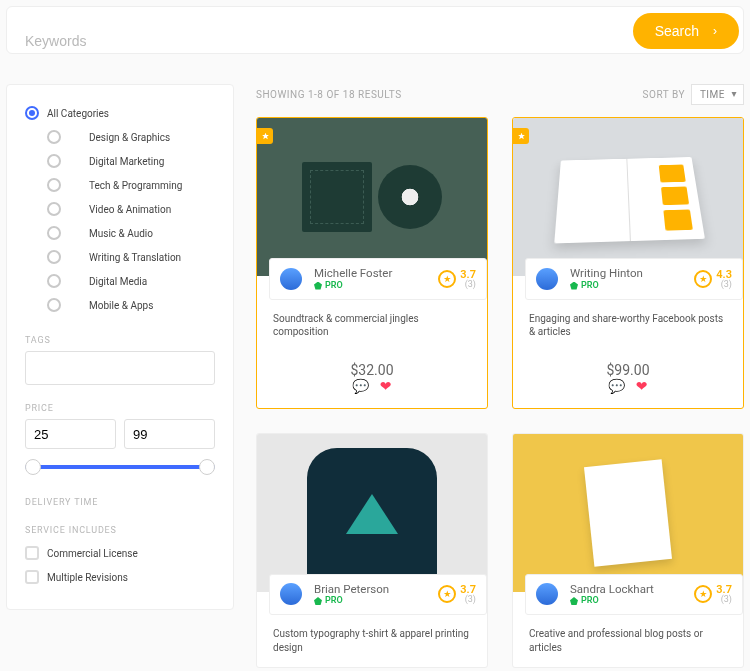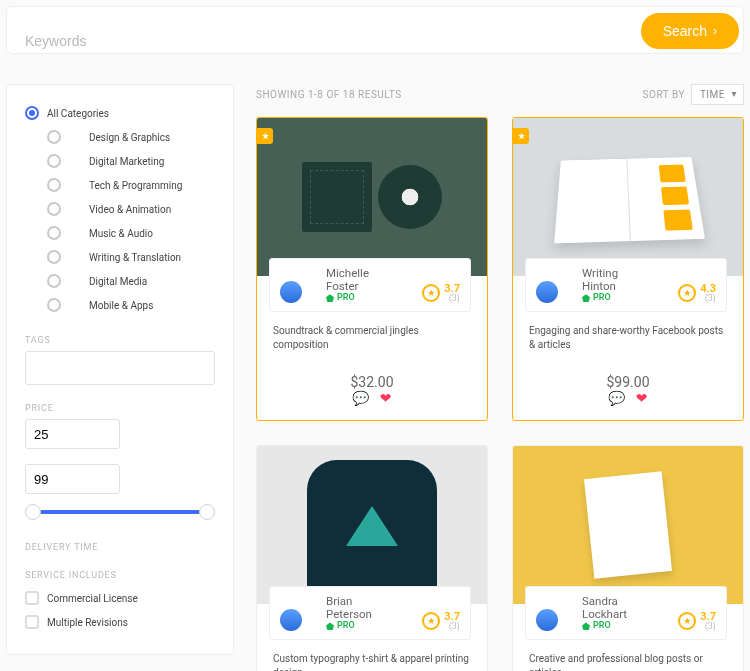--- a/index.html
+++ b/index.html
@@ -31,21 +31,21 @@
   .searchbar input::placeholder { color: #b9b9b9; }
   .search-btn {
     background: #ffb300;
     color: #fff;
     border: none;
     border-radius: 40px;
     padding: 10px 22px;
     font-size: 14px;
     display: flex;
     align-items: center;
-    gap: 6px;
+    gap: 14px;
     cursor: pointer;
   }
   .search-btn .chev { font-size: 12px; }
 
   .page {
     display: flex;
     gap: 22px;
     padding: 30px 6px 6px 6px;
     align-items: flex-start;
   }
@@ -94,21 +94,21 @@
     color: #b8b8b8;
     text-transform: uppercase;
     margin: 18px 0 6px 0;
   }
   .tag-input {
     width: 100%;
     height: 34px;
     border: 1px solid #e0e0e0;
     border-radius: 3px;
   }
-  .price-row { display: flex; gap: 15px; flex-direction: column; }
+  .price-row { display: flex; gap: 8px; }
   .price-row input {
     width: 50%;
     height: 30px;
     padding: 0 8px;
     border: 1px solid #e0e0e0;
     border-radius: 3px;
     font-size: 13px;
   }
   .slider {
     position: relative;
@@ -183,28 +183,28 @@
   .flag svg { width: 9px; height: 9px; fill: #fff; }
   .thumb-img {
     height: 158px;
     background: #466055;
     display: flex;
     align-items: center;
     justify-content: center;
     overflow: hidden;
   }
   .seller-bar {
-    margin: -18px 16px 0 12px;
+    margin: -18px 0 0 12px;
     background: #fff;
     border: 1px solid #eee;
     border-radius: 3px;
     padding: 8px 10px;
     display: flex;
-    align-items: flex-end;
-    gap: 24px;
+    align-items: center;
+    gap: 12px;
     position: relative;
   }
   .avatar {
     width: 22px; height: 22px;
     border-radius: 50%;
     background: linear-gradient(#5aa0ff,#2c6bd8);
     flex-shrink: 0;
   }
   .seller-meta { flex: 1; line-height: 1.1; }
   .seller-name { font-size: 11.5px; color: #666; }

